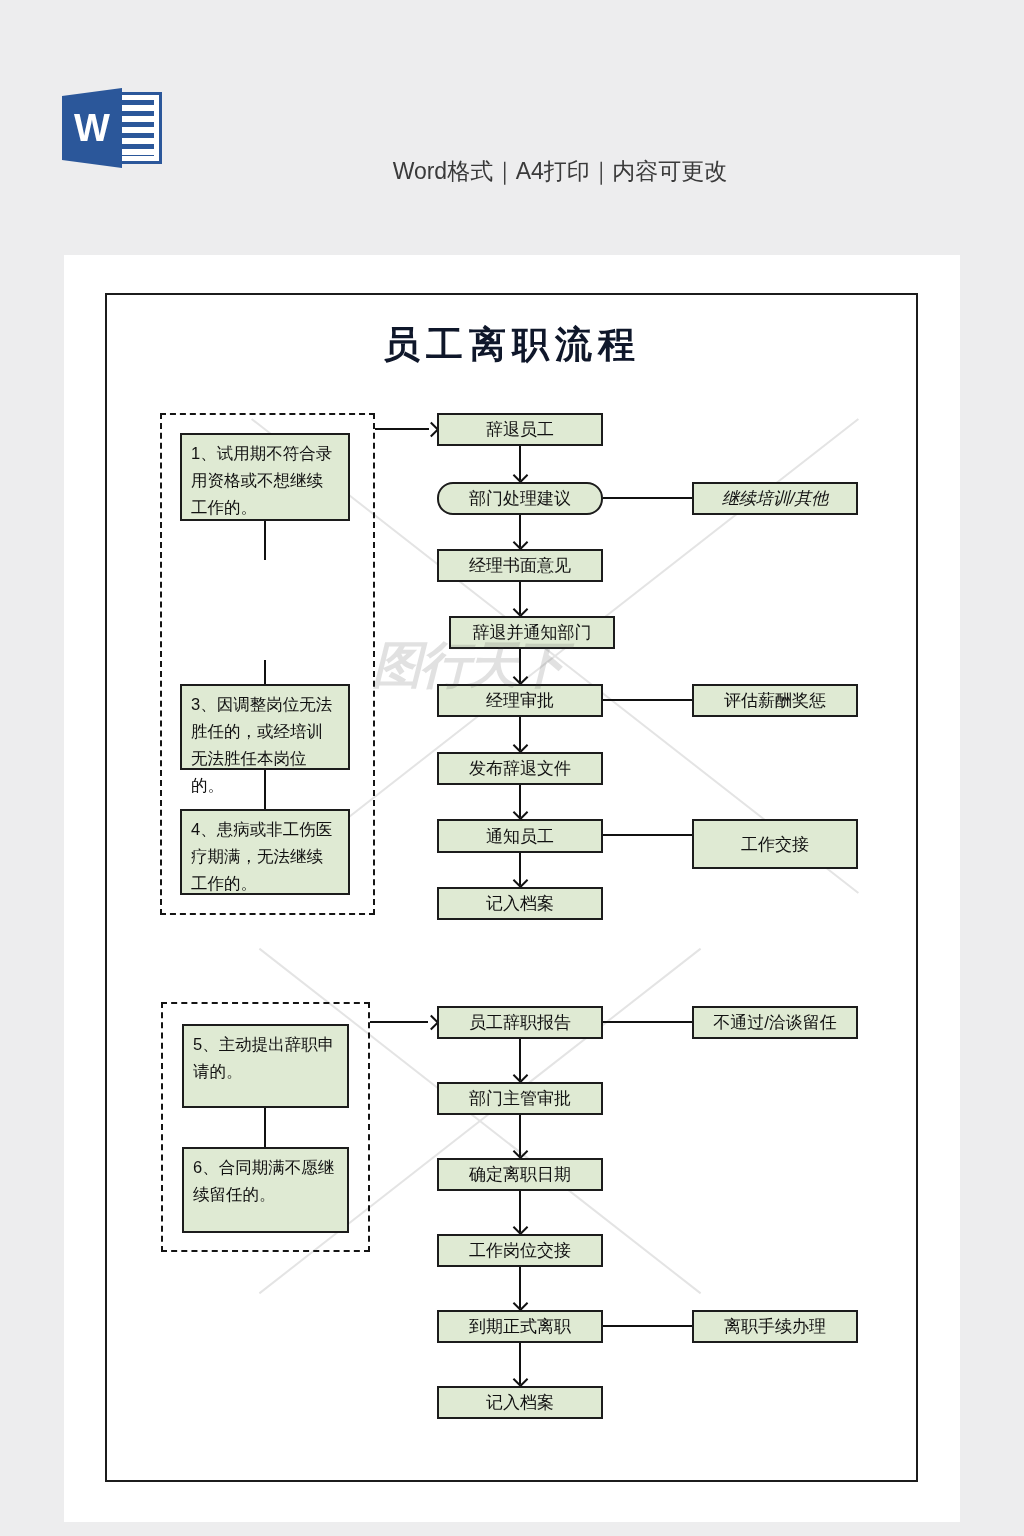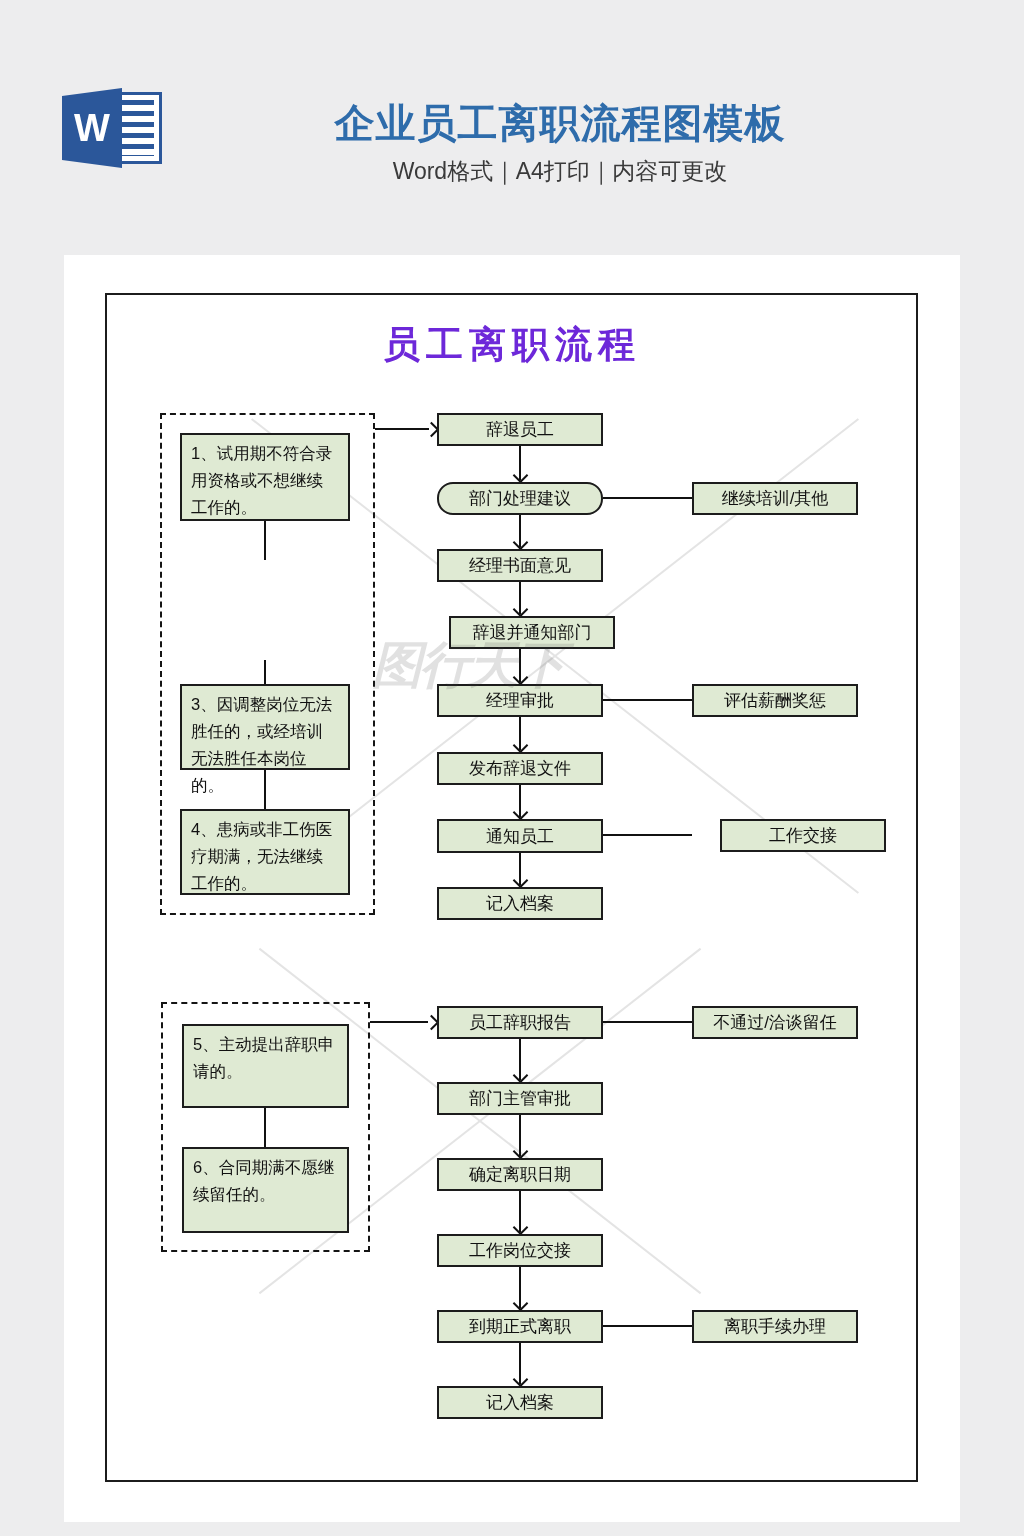--- a/index.html
+++ b/index.html
@@ -22,21 +22,21 @@
   .wi-w{color:#fff;font-size:38px;font-weight:bold;line-height:1;}
   .header-title{position:absolute;left:160px;top:96px;width:800px;text-align:center;
     font-size:40px;font-weight:bold;color:#2e6cab;letter-spacing:1px;}
   .header-sub{position:absolute;left:160px;top:156px;width:800px;text-align:center;
     font-size:23px;color:#3a3a3a;}
 
   
   .sheet{position:absolute;left:64px;top:255px;width:896px;height:1267px;background:#ffffff;}
   .frame{position:absolute;left:41px;top:38px;right:42px;bottom:40px;border:2px solid #1c1c1c;}
   .doc-title{position:absolute;left:112px;top:320px;width:800px;text-align:center;
-    font-size:37px;font-weight:900;letter-spacing:6px;color:#6d28d9;z-index:3;}
+    font-size:37px;font-weight:900;letter-spacing:6px;color:#0f172a;z-index:3;}
 
   
   .flow{position:absolute;left:0;top:0;width:1024px;height:1536px;}
   .gbox{position:absolute;box-sizing:border-box;background:#dfead3;border:2px solid #1c1c1c;z-index:2;}
   .step{display:flex;align-items:center;justify-content:center;font-size:17px;color:#111;text-align:center;}
   .reason{font-size:16.5px;line-height:27px;padding:5px 9px;color:#111;}
   .dashed{position:absolute;border:2px dashed #141414;box-sizing:border-box;z-index:1;}
   .vl{position:absolute;width:2px;background:#111;z-index:1;}
   .hl{position:absolute;height:2px;background:#111;z-index:1;}
   .hd-d{position:absolute;width:9px;height:9px;border-left:2px solid #111;border-bottom:2px solid #111;
@@ -55,21 +55,20 @@
 <div class="canvas">
 
   <div class="word-icon">
     <div class="wi-doc">
       <div class="wi-doc-lines"></div>
     </div>
     <div class="wi-cover">
       <span class="wi-w">W</span>
     </div>
   </div>
-  <div class="header-title">企业员工离职流程图模板</div>
   <div class="header-sub">Word格式｜A4打印｜内容可更改</div>
 
   <div class="sheet">
     <div class="frame"></div>
   </div>
 
   <div class="doc-title">员工离职流程</div>
 
   <div class="flow">
 
@@ -109,25 +108,25 @@
     <div class="vl" style="left:519px;top:649px;height:33px;"></div>
     <div class="hd-d" style="left:515px;top:672px;"></div>
     <div class="vl" style="left:519px;top:717px;height:33px;"></div>
     <div class="hd-d" style="left:515px;top:740px;"></div>
     <div class="vl" style="left:519px;top:785px;height:32px;"></div>
     <div class="hd-d" style="left:515px;top:807px;"></div>
     <div class="vl" style="left:519px;top:852px;height:33px;"></div>
     <div class="hd-d" style="left:515px;top:875px;"></div>
 
     <div class="hl" style="left:603px;top:497px;width:89px;"></div>
-    <div class="gbox step" style="left:692px;top:482px;width:166px;height:33px;">继续培训/其他</div>
+    <div class="gbox step" style="left:692px;top:482px;width:166px;height:33px;font-style:italic;">继续培训/其他</div>
     <div class="hl" style="left:603px;top:699px;width:89px;"></div>
     <div class="gbox step" style="left:692px;top:684px;width:166px;height:33px;">评估薪酬奖惩</div>
     <div class="hl" style="left:603px;top:834px;width:89px;"></div>
-    <div class="gbox step" style="left:720px;top:819px;width:166px;height:33px;text-align:center;">工作交接</div>
+    <div class="gbox step" style="left:692px;top:819px;width:166px;height:50px;text-align:center;">工作交接</div>
 
     <div class="dashed" style="left:161px;top:1002px;width:209px;height:250px;"></div>
 
     <div class="gbox reason" style="left:182px;top:1024px;width:167px;height:84px;">5、主动提出辞职申请的。</div>
     <div class="gbox reason" style="left:182px;top:1147px;width:167px;height:86px;">6、合同期满不愿继续留任的。</div>
     <div class="vl" style="left:264px;top:1108px;height:39px;"></div>
 
     <div class="hl" style="left:370px;top:1021px;width:58px;"></div>
     <div class="hd-r" style="left:426px;top:1017px;"></div>
 

